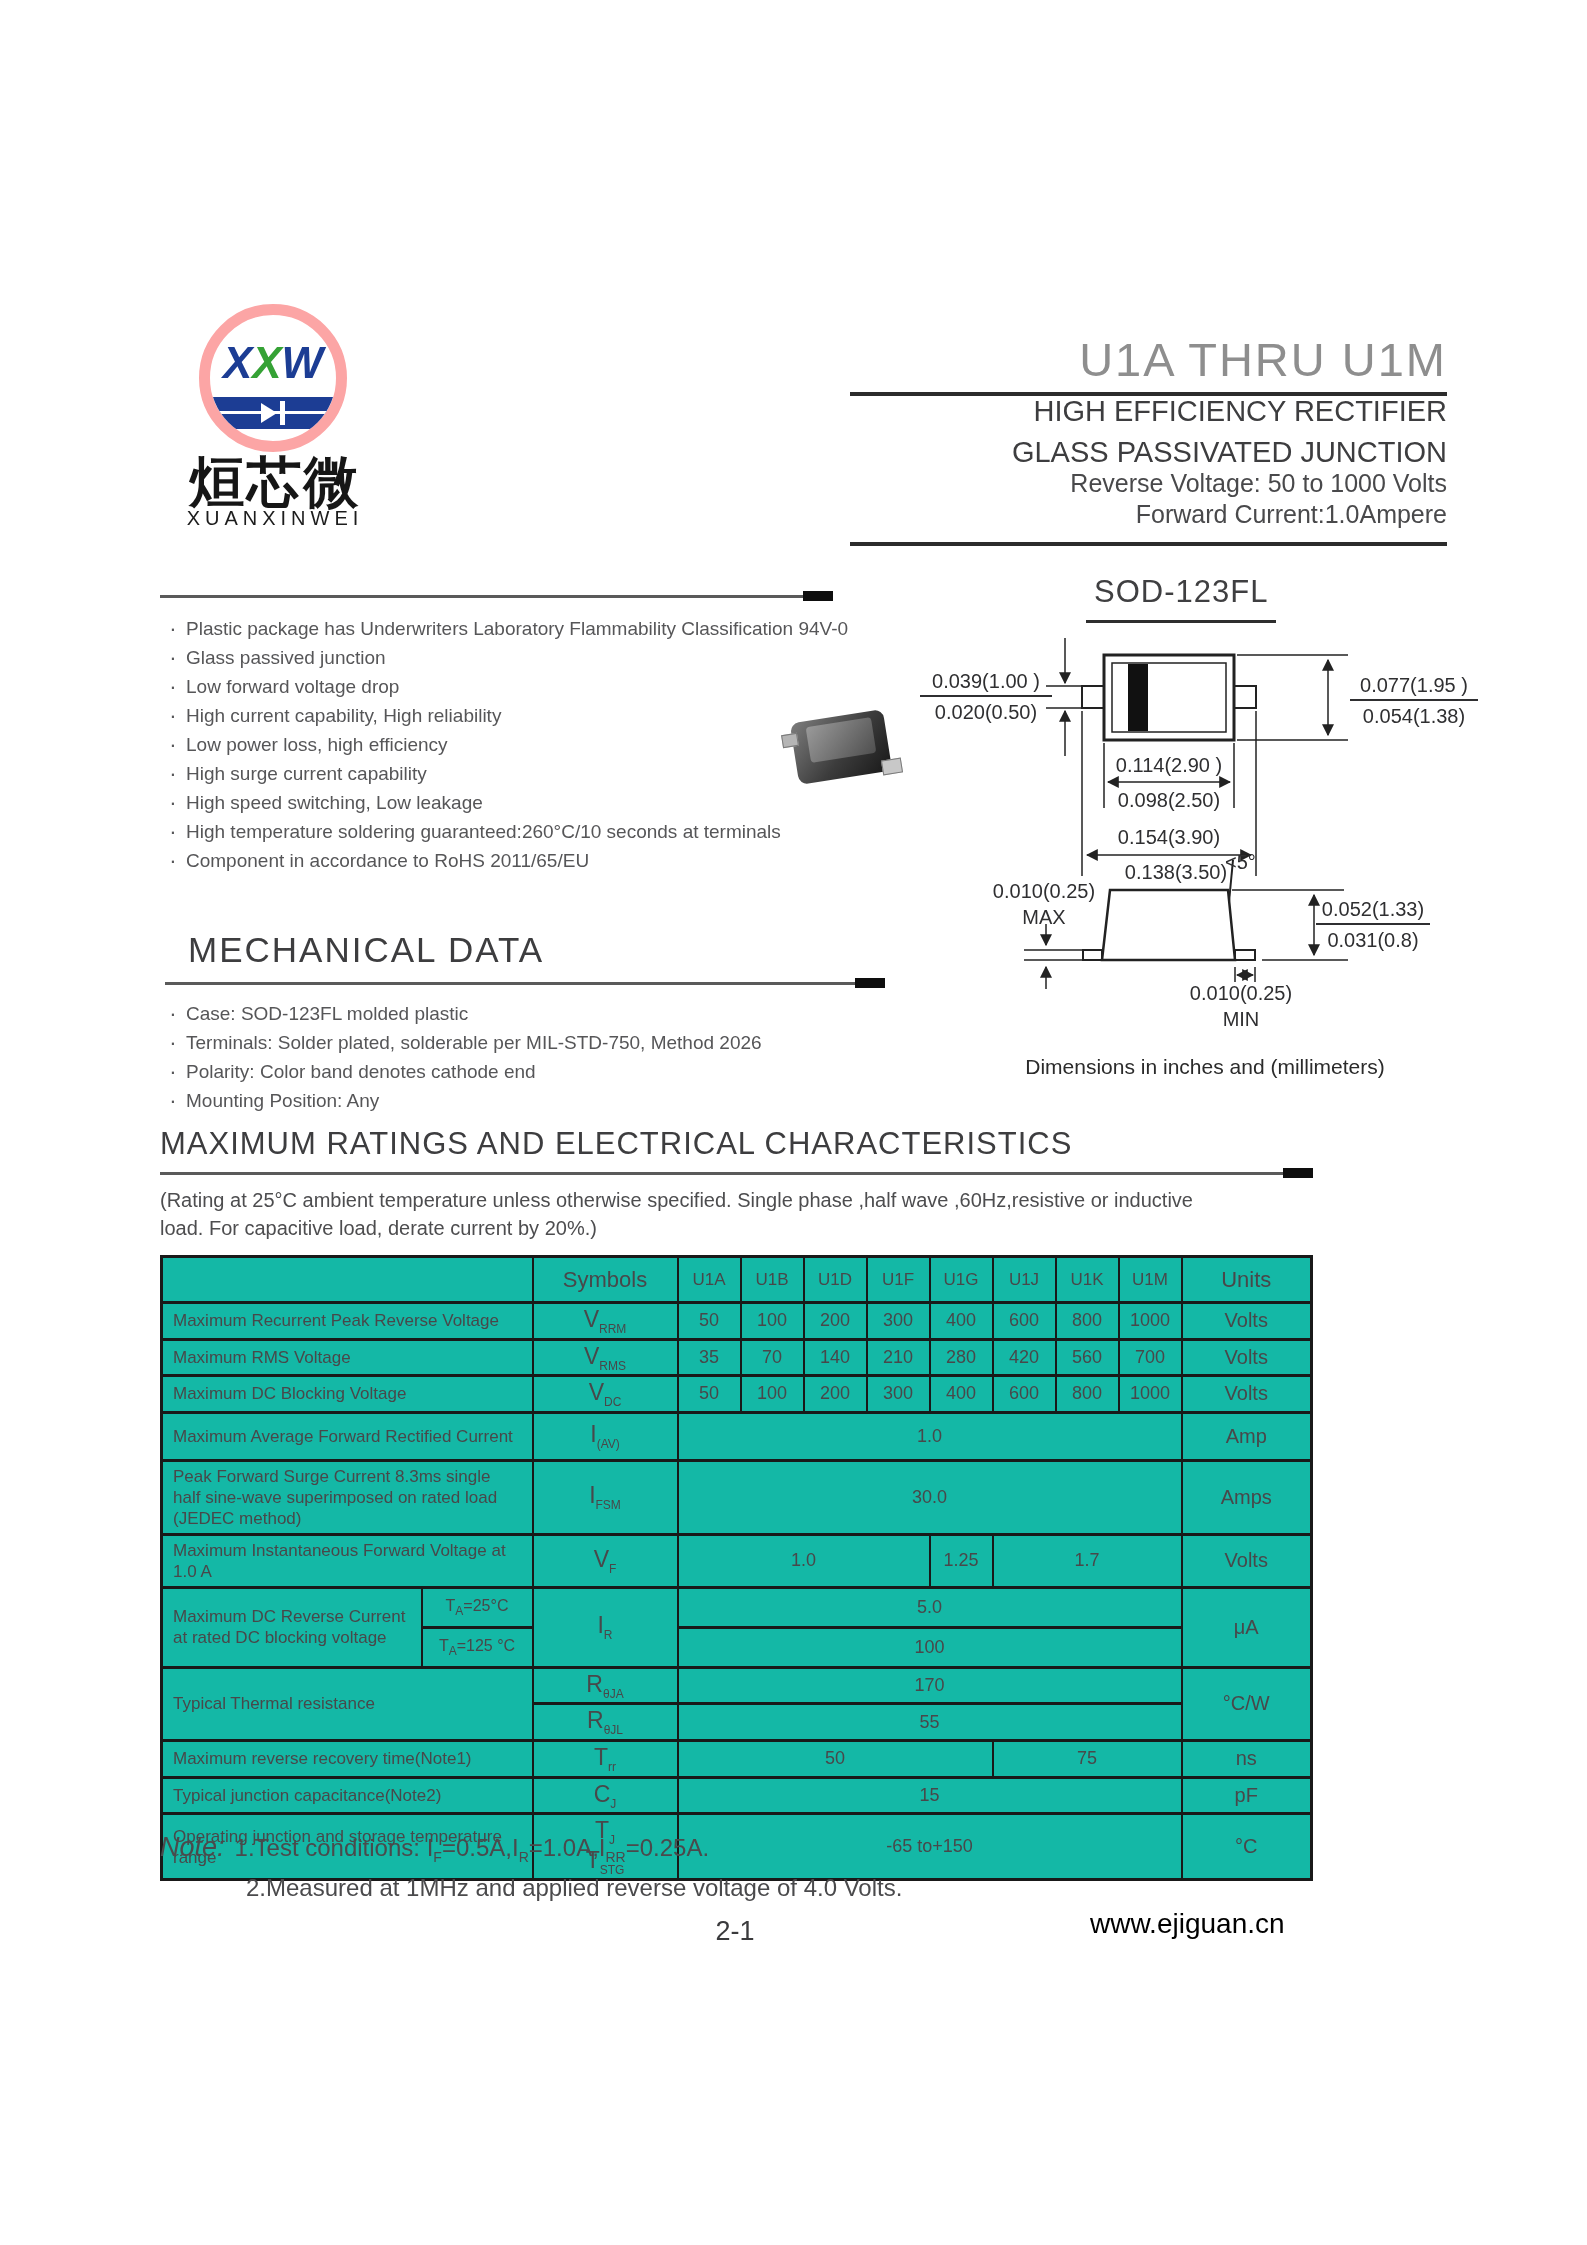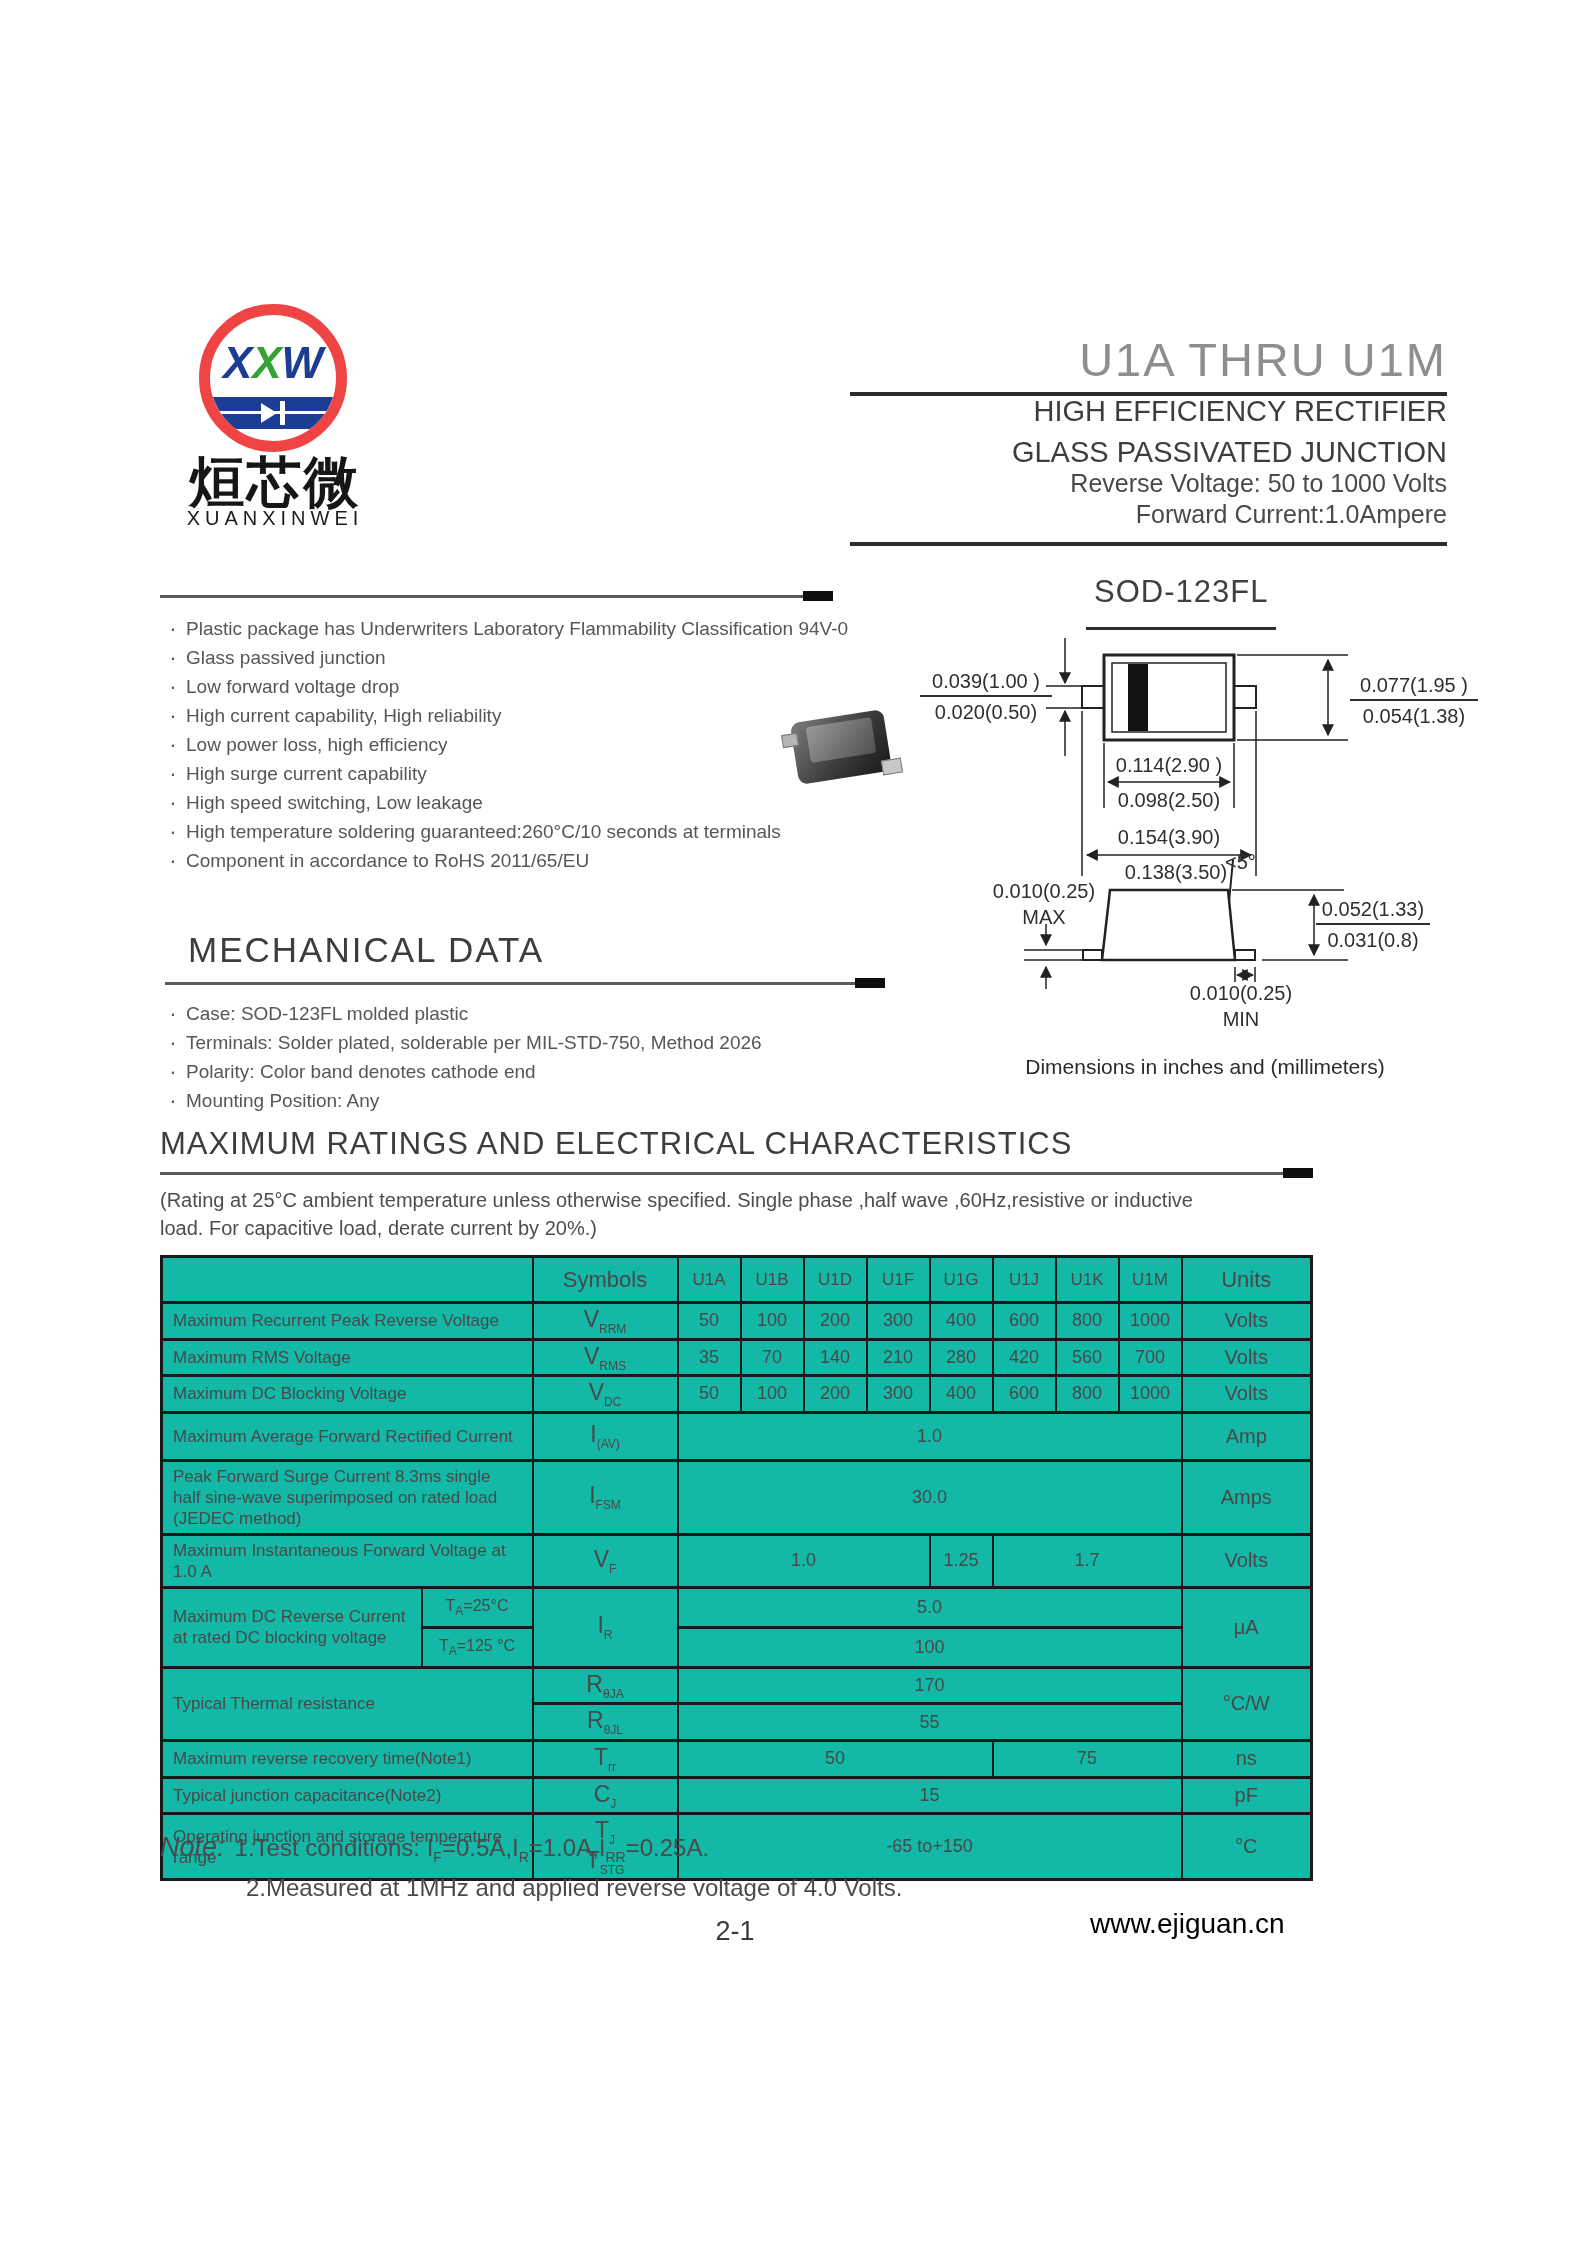--- a/index.html
+++ b/index.html
@@ -2,21 +2,21 @@
 <html><head>
 <meta charset="utf-8">
 <style>
   html,body{margin:0;padding:0;background:#9a9a9a;}
   .page{position:relative;width:1587px;height:2245px;background:#ffffff;margin:0 auto;
         font-family:"Liberation Sans",sans-serif;color:#565658;overflow:hidden;}
   .abs{position:absolute;}
 
   
   .logo{position:absolute;left:198px;top:303px;width:152px;height:152px;}
-  .ring{position:absolute;left:1px;top:1px;width:126px;height:126px;border:11px solid #ef4444;
+  .ring{position:absolute;left:1px;top:1px;width:126px;height:126px;border:11px solid #fca5a5;
         border-radius:50%;overflow:hidden;background:#fff;}
   .letters{position:absolute;top:26px;left:0;width:100%;text-align:center;
            font-size:44px;font-weight:bold;font-style:italic;color:#1c3d94;line-height:1;}
   .letters .g{color:#35a235;}
   .band{position:absolute;left:-14px;right:-14px;bottom:12px;height:32px;background:#1c3d94;
         display:flex;align-items:center;justify-content:center;}
   .band .wire{position:absolute;left:8px;right:8px;top:14px;height:3px;background:#fff;}
   .band .tri{width:0;height:0;border-left:16px solid #fff;border-top:10px solid transparent;
              border-bottom:10px solid transparent;position:relative;}
   .band .bar{width:5px;height:24px;background:#fff;margin-left:3px;position:relative;}
@@ -38,21 +38,21 @@
   .sec h2{margin:0;font-size:35px;font-weight:normal;color:#3d3d3f;letter-spacing:2px;white-space:nowrap;}
   .sec-rule{position:relative;height:3px;background:#5a5a5a;}
   .sec-rule .marker{position:absolute;right:0;top:-4px;width:30px;height:10px;background:#0e0e0e;}
   .blist{list-style:none;margin:16px 0 0 0;padding:0;}
   .blist li{display:flex;font-size:19px;line-height:29px;color:#565658;white-space:nowrap;}
   .blist .dot{flex:0 0 26px;text-align:center;font-size:22px;}
 
   
   .pkg{position:absolute;left:920px;top:568px;width:560px;height:530px;}
   .pkg-name{position:absolute;left:166px;top:6px;font-size:31px;color:#3f3f41;letter-spacing:1px;
-            border-bottom:3px solid #2e2e2e;padding:0 8px 17px 8px;white-space:nowrap;}
+            border-bottom:3px solid #2e2e2e;padding:0 8px 10px 8px;white-space:nowrap;}
   .pkg-svg{position:absolute;left:0;top:0;}
   .dim{position:absolute;font-size:20px;color:#2f2f31;text-align:center;line-height:26px;white-space:nowrap;}
   .dim .top{display:block;border-bottom:2px solid #2f2f31;padding-bottom:1px;margin-bottom:2px;}
   .dim .plain{display:block;}
   .pkg-caption{position:absolute;left:90px;top:487px;width:390px;text-align:center;
                font-size:21px;color:#2b2b2b;white-space:nowrap;}
 
   
   .chip{position:absolute;left:786px;top:700px;width:112px;height:92px;}
   .chip .cbody{position:absolute;left:8px;top:16px;width:94px;height:62px;border-radius:9px;

